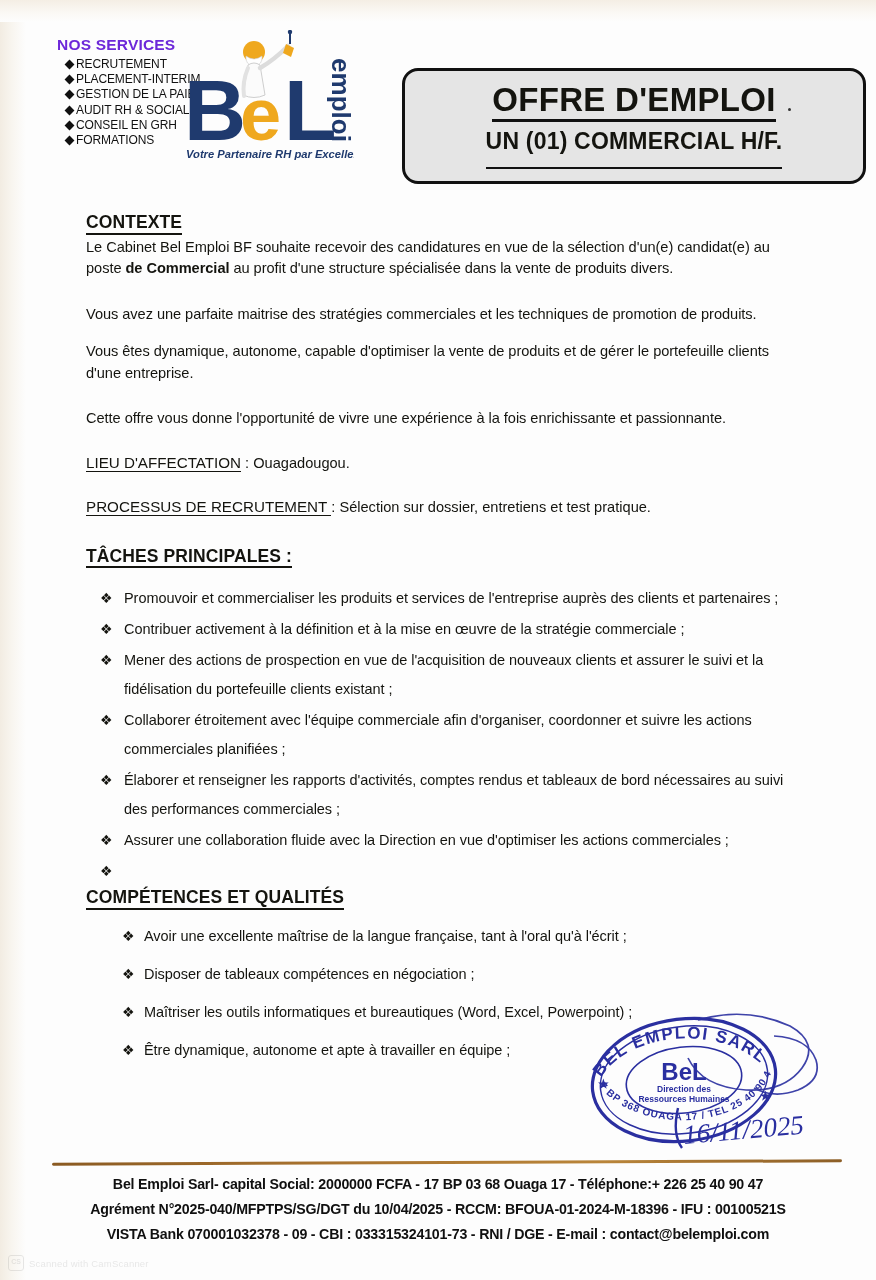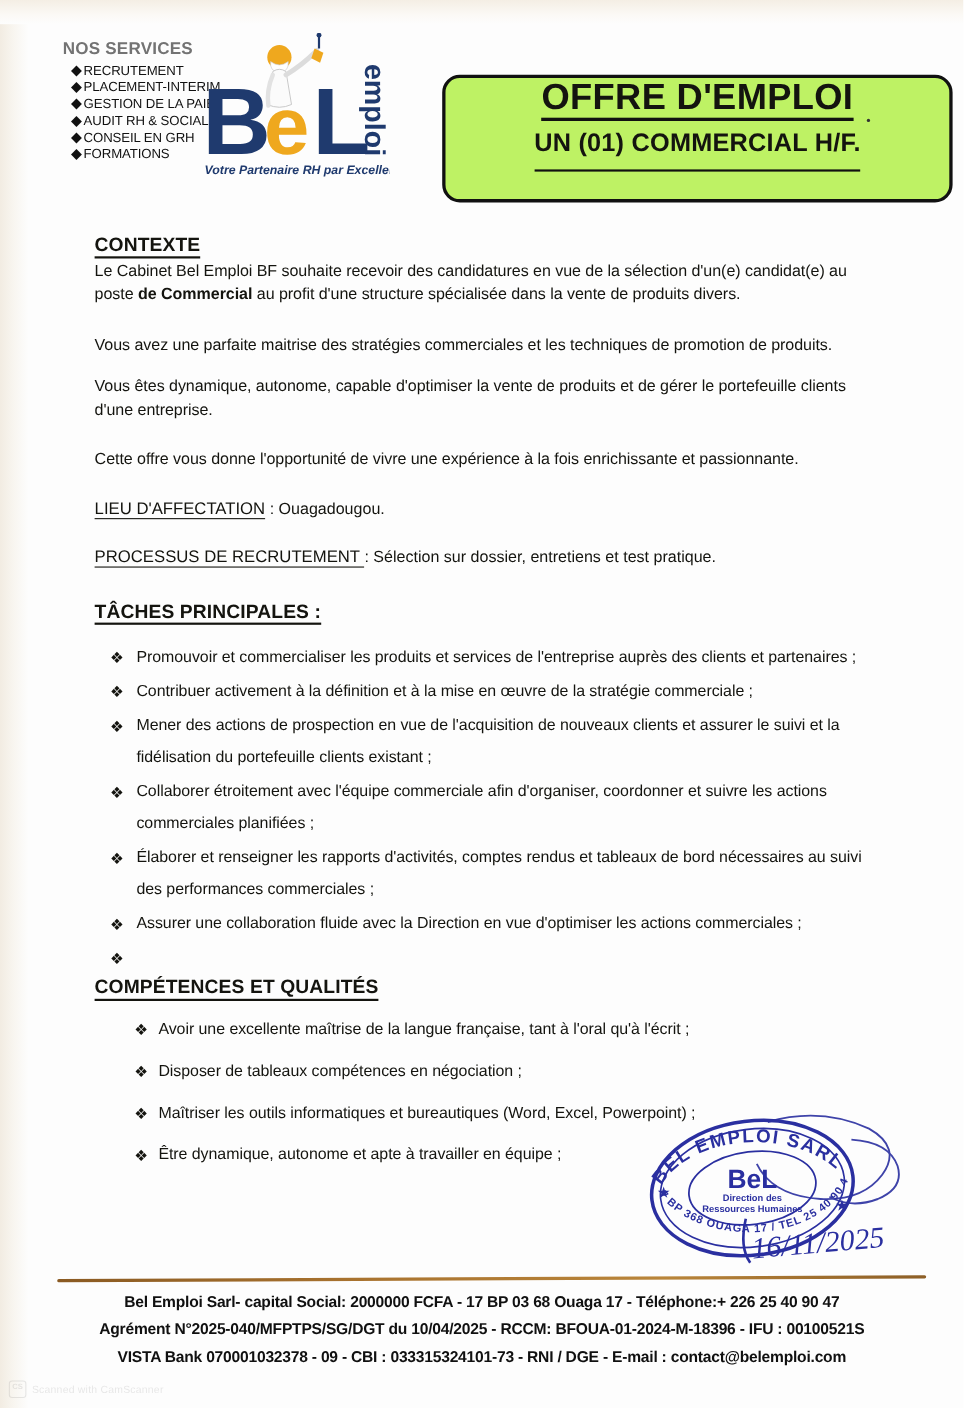--- a/index.html
+++ b/index.html
@@ -43,21 +43,21 @@
   }
   .services {
     position: absolute;
     left: 57px; top: 36px;
     width: 150px;
   }
   .services-title {
     font-size: 15.5px;
     font-weight: bold;
     letter-spacing: 0.2px;
-    color: #737373;
+    color: #6d28d9;
     margin-bottom: 3px;
     white-space: nowrap;
   }
   .services-list {
     list-style: none;
     margin: 0;
     padding: 0 0 0 9px;
   }
   .services-list li {
     font-size: 12px;
@@ -85,25 +85,25 @@
   }
   .logo svg { display: block; }
 
   
   .title-box {
     position: absolute;
     left: 402px; top: 68px;
     width: 458px; height: 110px;
     border: 3px solid #111;
     border-radius: 16px;
-    background: #bef264;
+    background: #e5e5e5;
     display: flex;
     flex-direction: column;
     align-items: center;
-    justify-content: flex-start;
+    justify-content: center;
   }
   .title-main {
     font-size: 33px;
     font-weight: bold;
     letter-spacing: 0.3px;
     border-bottom: 3px solid #111;
     padding-bottom: 1px;
     line-height: 1.06;
     white-space: nowrap;
   }

